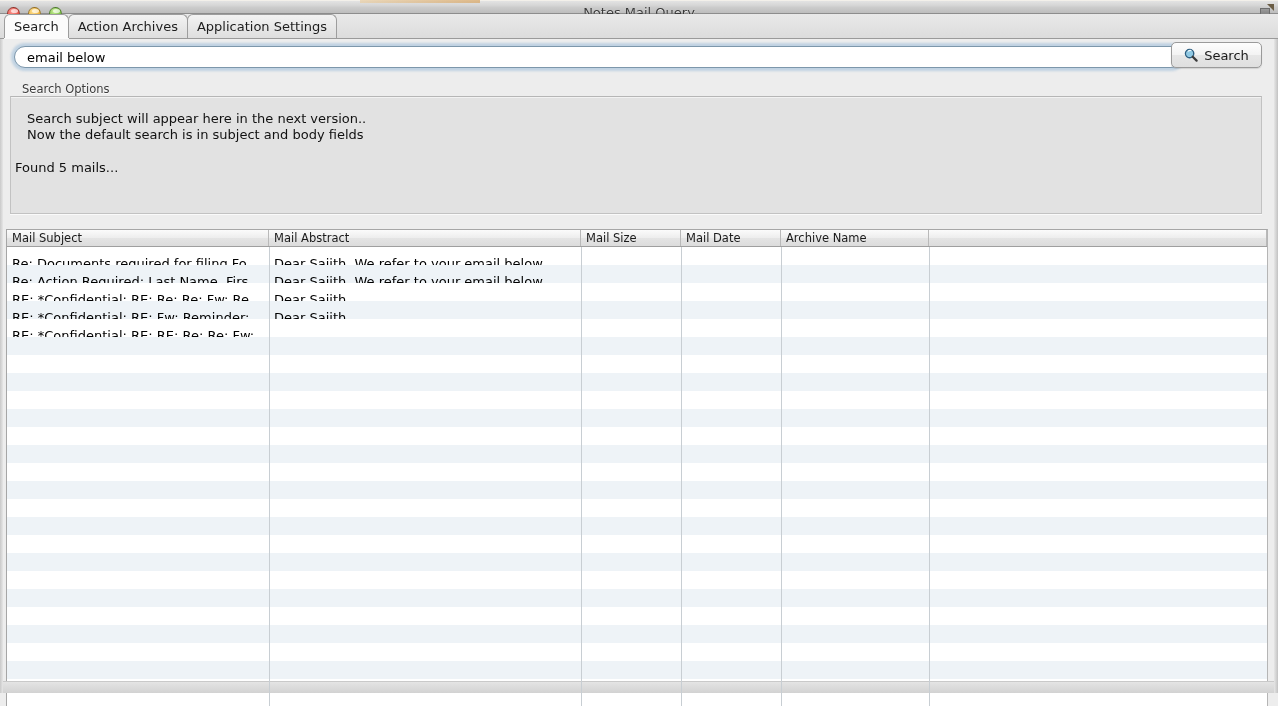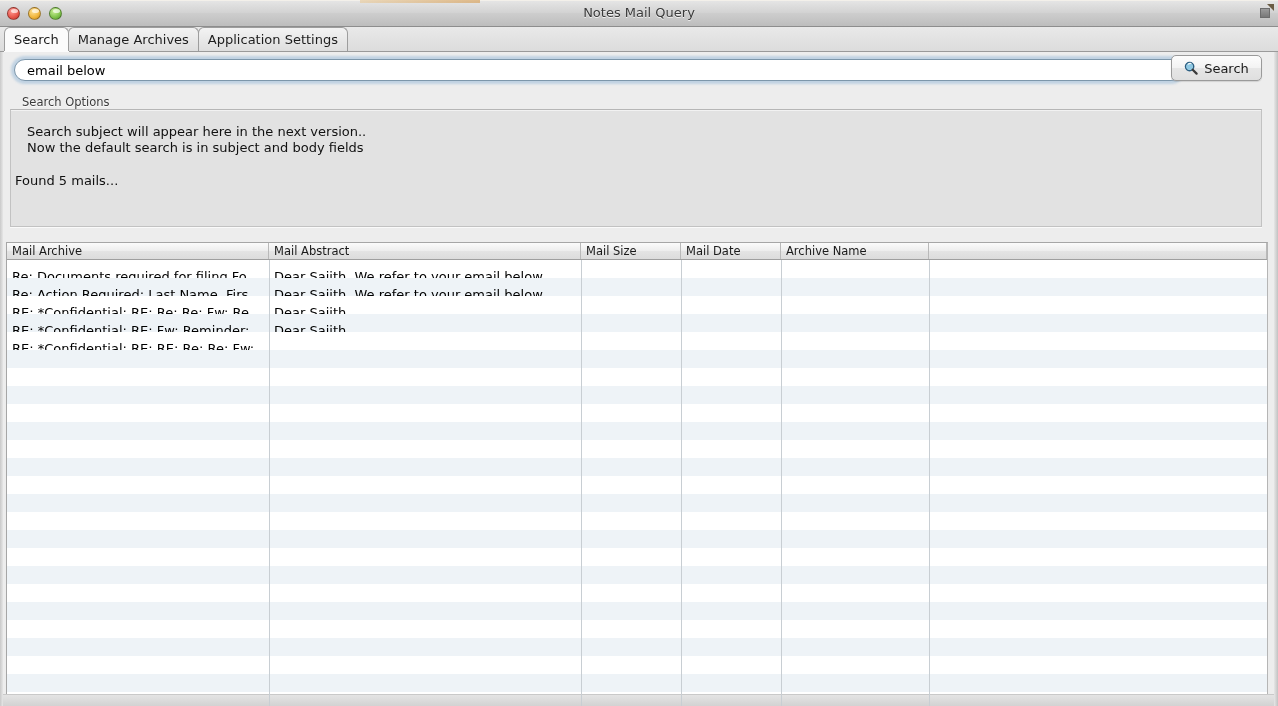--- a/index.html
+++ b/index.html
@@ -16,21 +16,21 @@
     position: relative;
     width: 1278px;
     height: 706px;
     overflow: hidden;
     background: #ededed;
   }
 
   
   .titlebar {
     position: relative;
-    height: 27px;
+    height: 14px;
     background: linear-gradient(to bottom, #e6e6e6 0%, #d3d3d3 48%, #cdcdcd 52%, #bdbdbd 100%);
     border-bottom: 1px solid #8d8d8d;
     box-sizing: border-box;
   }
   .titlebar-topline {
     position: absolute;
     top: 0; left: 0; right: 0;
     height: 1px;
     background: #f3f0ea;
   }
@@ -359,21 +359,21 @@
       <div class="tri"></div>
       <div class="sq"></div>
     </div>
   </div>
 
   <div class="tabstrip">
     <div class="tab active">
       <span>Search</span>
     </div>
     <div class="tab">
-      <span>Manage Archives</span>
+      <span>Action Archives</span>
     </div>
     <div class="tab">
       <span>Application Settings</span>
     </div>
   </div>
 
   <div class="content">
 
     <div class="searchrow">
       <div class="searchfield-wrap">
@@ -398,21 +398,21 @@
       <div class="groupbox-label">Search Options</div>
       <div class="groupbox-panel">
         <div class="opt-line l1">Search subject will appear here in the next version..</div>
         <div class="opt-line l2">Now the default search is in subject and body fields</div>
         <div class="found-line">Found 5 mails...</div>
       </div>
     </div>
 
     <div class="tablewrap">
       <div class="thead" id="thead">
-          <div class="th" style="left: 0px; width: 262px;">Mail Archive</div>
+          <div class="th" style="left: 0px; width: 262px;">Mail Subject</div>
           <div class="th" style="left: 262px; width: 312px;">Mail Abstract</div>
           <div class="th" style="left: 574px; width: 100px;">Mail Size</div>
           <div class="th" style="left: 674px; width: 100px;">Mail Date</div>
           <div class="th" style="left: 774px; width: 148px;">Archive Name</div>
           <div class="th" style="left: 922px; width: 338px;"></div>
         </div>
       <div class="tbody" id="tbody">
           <div class="row odd">
             <div class="cell" style="left: 0px; width: 262px;">Re: Documents required for filing Fo...</div>
             <div class="cell" style="left: 262px; width: 312px;">Dear Sajith, We refer to your email below.</div>

